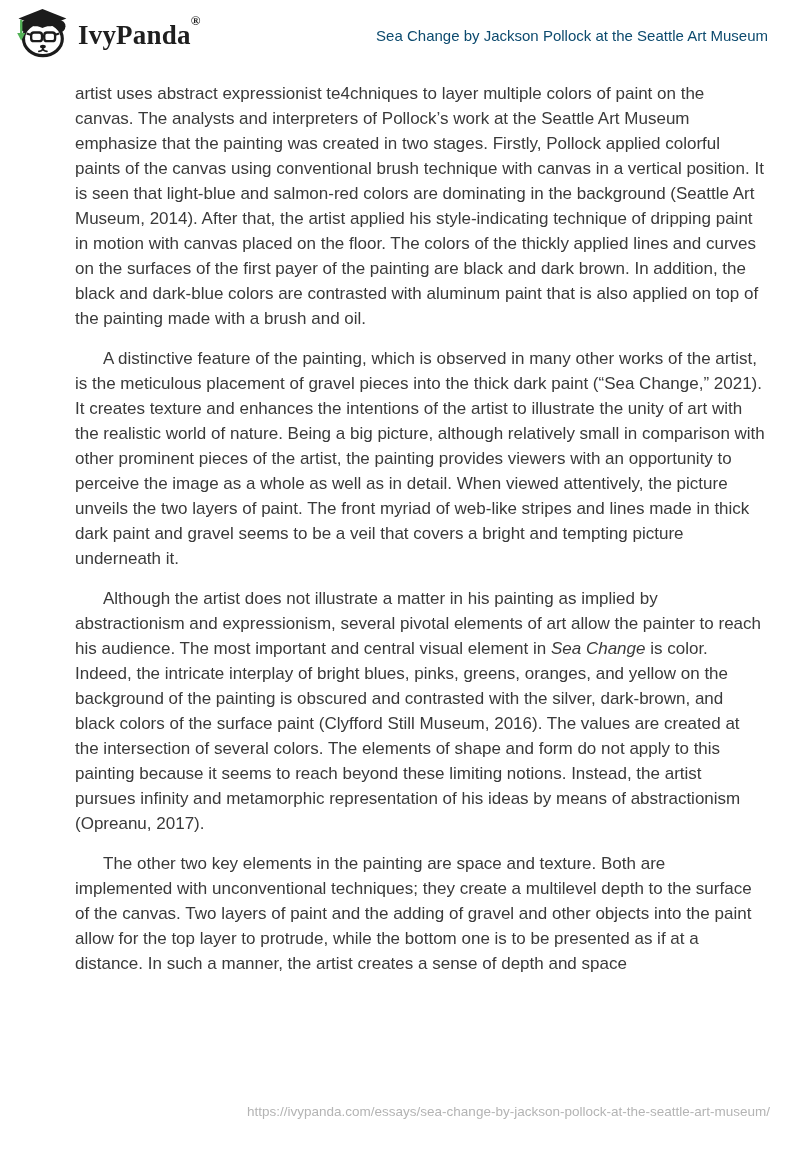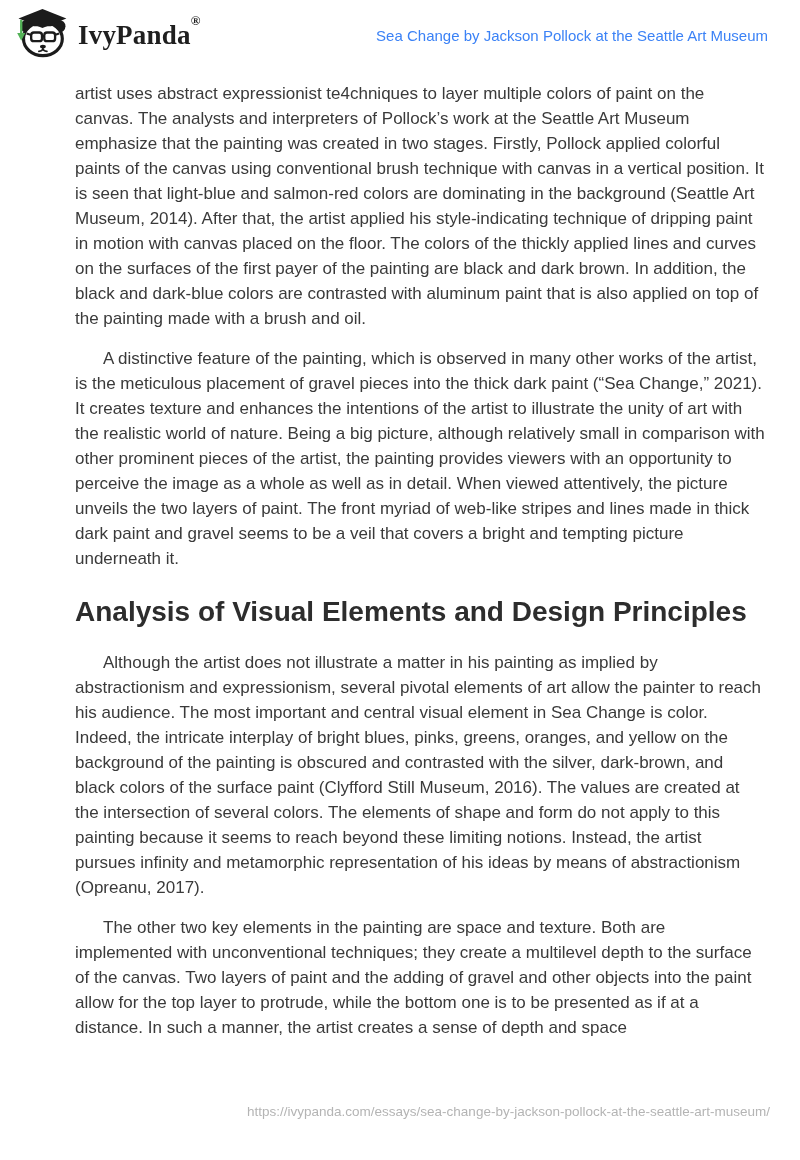--- a/index.html
+++ b/index.html
@@ -37,34 +37,34 @@
     font-family: "Liberation Serif", "DejaVu Serif", serif;
     font-weight: 700;
     font-size: 13px;
     color: #1f1f1f;
     vertical-align: super;
     position: relative;
     top: -9px;
   }
   .doc-title {
     font-size: 15px;
-    color: #3b82f6;
+    color: #0c4a6e;
     text-align: right;
   }
   
   .article {
     padding: 19px 35px 0 75px;
     color: #3a3a3a;
     font-size: 17px;
     line-height: 25px;
     text-align: left;
   }
   .article p { margin-bottom: 15px; }
   .article p.indent { text-indent: 28px; }
-  .article .italic { }
+  .article .italic { font-style: italic; }
   .section-heading {
     font-size: 28px;
     line-height: 38px;
     font-weight: 700;
     color: #2d2d2d;
     margin: 22px 0 19px 0;
   }
   
   .footer-url {
     position: absolute;
@@ -109,20 +109,19 @@
         </svg>
       </span>
       <span class="brand-name"><span>IvyPanda</span><span class="brand-reg">®</span></span>
     </a>
     <div class="doc-title">Sea Change by Jackson Pollock at the Seattle Art Museum</div>
   </div>
 
   <div class="article">
     <p>artist uses abstract expressionist te4chniques to layer multiple colors of paint on the canvas. The analysts and interpreters of Pollock’s work at the Seattle Art Museum emphasize that the painting was created in two stages. Firstly, Pollock applied colorful paints of the canvas using conventional brush technique with canvas in a vertical position. It is seen that light-blue and salmon-red colors are dominating in the background (Seattle Art Museum, 2014). After that, the artist applied his style-indicating technique of dripping paint in motion with canvas placed on the floor. The colors of the thickly applied lines and curves on the surfaces of the first payer of the painting are black and dark brown. In addition, the black and dark-blue colors are contrasted with aluminum paint that is also applied on top of the painting made with a brush and oil.</p>
     <p class="indent">A distinctive feature of the painting, which is observed in many other works of the artist, is the meticulous placement of gravel pieces into the thick dark paint (“Sea Change,” 2021). It creates texture and enhances the intentions of the artist to illustrate the unity of art with the realistic world of nature. Being a big picture, although relatively small in comparison with other prominent pieces of the artist, the painting provides viewers with an opportunity to perceive the image as a whole as well as in detail. When viewed attentively, the picture unveils the two layers of paint. The front myriad of web-like stripes and lines made in thick dark paint and gravel seems to be a veil that covers a bright and tempting picture underneath it.</p>
-    <h2 class="section-heading">Analysis of Visual Elements and Design Principles</h2>
     <p class="indent"><span>Although the artist does not illustrate a matter in his painting as implied by abstractionism and expressionism, several pivotal elements of art allow the painter to reach his audience. The most important and central visual element in </span><span class="italic">Sea Change</span><span> is color. Indeed, the intricate interplay of bright blues, pinks, greens, oranges, and yellow on the background of the painting is obscured and contrasted with the silver, dark-brown, and black colors of the surface paint (Clyfford Still Museum, 2016). The values are created at the intersection of several colors. The elements of shape and form do not apply to this painting because it seems to reach beyond these limiting notions. Instead, the artist pursues infinity and metamorphic representation of his ideas by means of abstractionism (Opreanu, 2017).</span></p>
     <p class="indent">The other two key elements in the painting are space and texture. Both are implemented with unconventional techniques; they create a multilevel depth to the surface of the canvas. Two layers of paint and the adding of gravel and other objects into the paint allow for the top layer to protrude, while the bottom one is to be presented as if at a distance. In such a manner, the artist creates a sense of depth and space</p>
   </div>
 
   <a class="footer-url" href="#">https://ivypanda.com/essays/sea-change-by-jackson-pollock-at-the-seattle-art-museum/</a>
 
 </div>
 
 </body></html>

